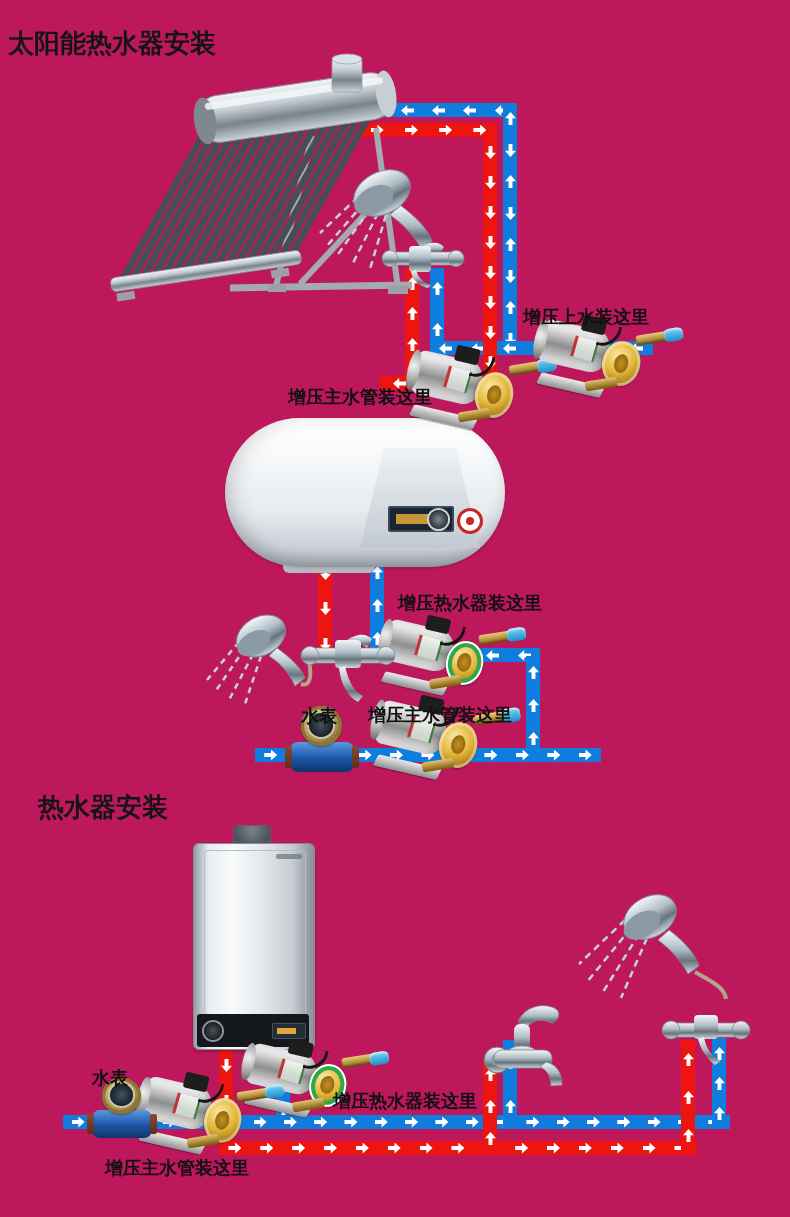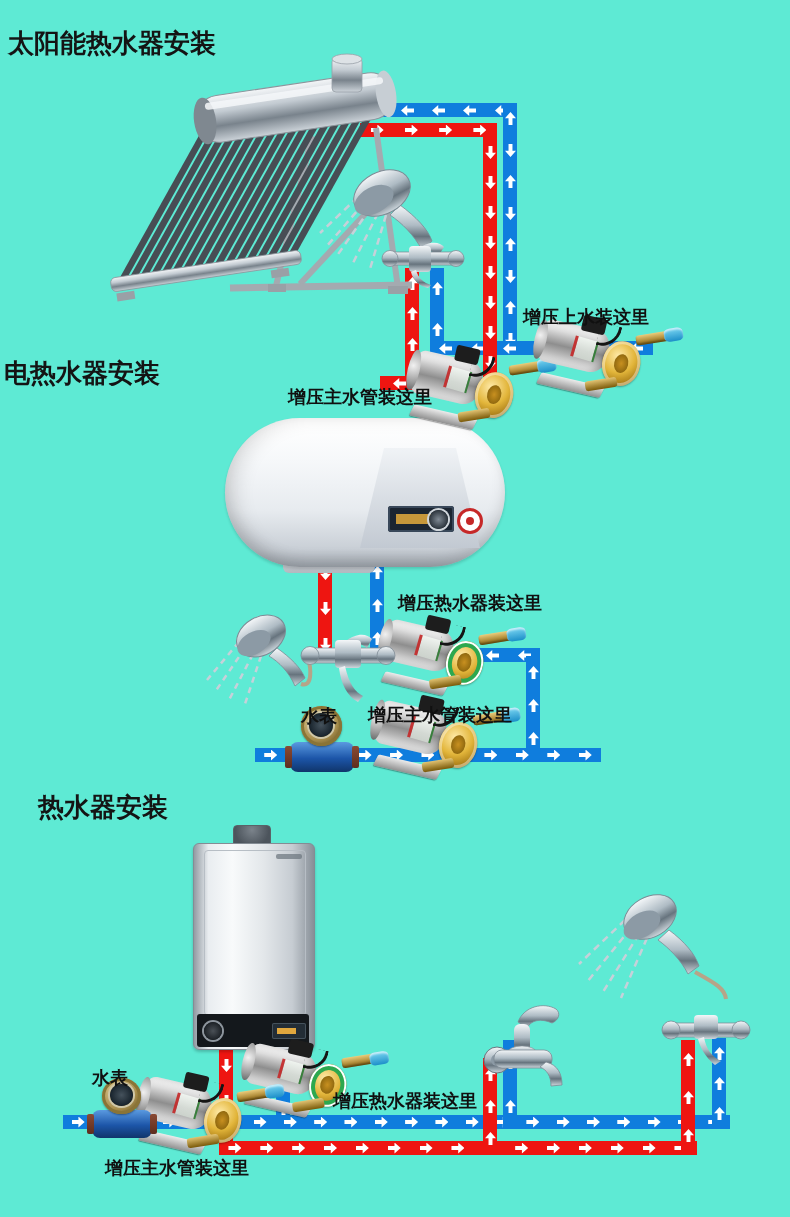--- a/index.html
+++ b/index.html
@@ -1,16 +1,16 @@
 <!DOCTYPE html>
 <html style="--hot: #ee1511; --cold: #0f7ddd;"><head>
 <meta charset="utf-8">
 <style>
   html,body{margin:0;padding:0;background:#fff;}
-  #canvas{position:relative;width:790px;height:1217px;background:#5eead4;overflow:hidden;
+  #canvas{position:relative;width:790px;height:1217px;background:#be185d;overflow:hidden;
           font-family:"Liberation Sans","DejaVu Sans",sans-serif;}
 
   
   .pipe{position:absolute;display:flex;align-items:center;justify-content:space-around;}
   .pipe.h{height:14px;flex-direction:row;}
   .pipe.v{width:14px;flex-direction:column;}
   .pipe.cold{background:var(--cold,#0f7ddd);z-index:1;}
   .pipe.hot{background:var(--hot,#ee1511);z-index:2;}
   .ar{display:block;width:13px;height:11px;background:#fff;flex:0 0 auto;
       clip-path:polygon(0 32%,52% 32%,52% 0,100% 50%,52% 100%,52% 68%,0 68%);}
@@ -276,21 +276,20 @@
       <div class="p-motor"></div>
       <div class="p-box"></div>
     <div class="p-head"></div>
       <div class="p-out"></div>
       <div class="p-valve"></div>
       <div class="p-in"></div>
   </div>
   <div class="lbl" style="left:523px;top:305px">增压上水装这里</div>
   <div class="lbl" style="left:288px;top:385px">增压主水管装这里</div>
 
-  <div class="ttl" style="left:4px;top:356px">电热水器安装</div>
 
   <div class="pipe v hot" style="left:318px;top:556px;height:106px">
       <span class="ar down"></span>
       <span class="ar down"></span>
       <span class="ar down"></span>
     </div>
   <div class="pipe v cold" style="left:370px;top:556px;height:99px">
       <span class="ar up"></span>
       <span class="ar up"></span>
       <span class="ar up"></span>

